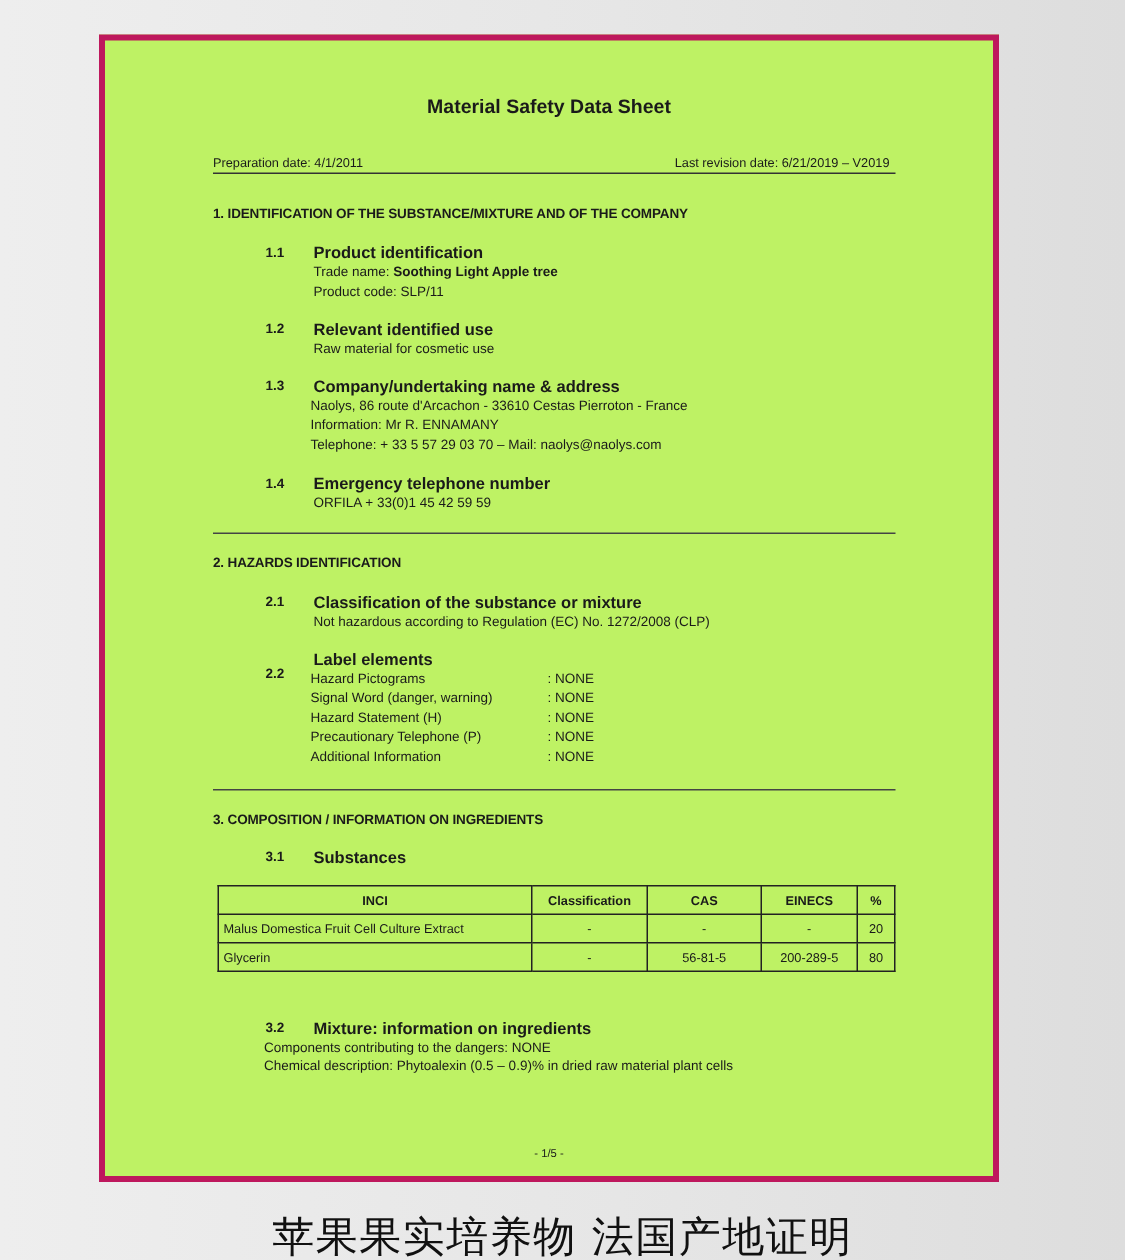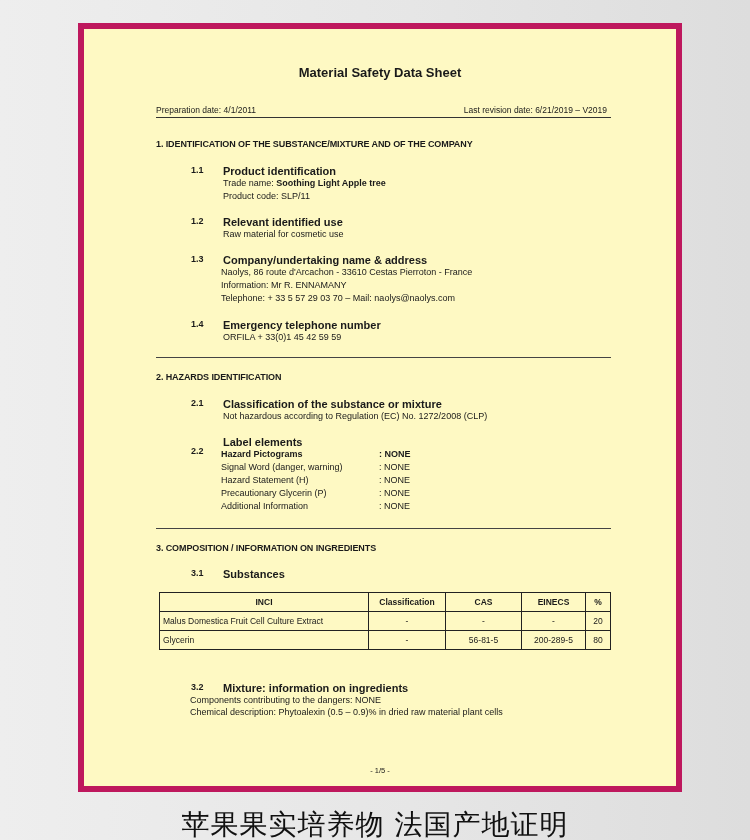--- a/index.html
+++ b/index.html
@@ -3,22 +3,22 @@
 <meta charset="utf-8">
 <style>
   html, body { margin: 0; padding: 0; }
   body {
     width: 750px; height: 840px; overflow: hidden; position: relative;
     background: linear-gradient(to right, #eeeeee 0%, #e6e6e6 55%, #dddddd 100%);
     font-family: "Liberation Sans", "DejaVu Sans", sans-serif;
     color: #1a1a1a;
   }
   .page {
-    position: absolute; left: 78px; top: 23px; width: 592px; height: 757px;
-    background: #fef9c3; border: 6px solid #be185d; box-sizing: content-box;
+    position: absolute; left: 66px; top: 23px; width: 592px; height: 757px;
+    background: #bef264; border: 4px solid #be185d; box-sizing: content-box;
   }
   .abs { position: absolute; white-space: nowrap; }
   .title { left: 0; width: 100%; text-align: center; top: 36px; font-size: 13px; font-weight: bold; }
   .subtitle { left: 0; width: 100%; text-align: center; top: 52px; font-size: 12px; }
   .hdr-row {
     position: absolute; left: 72px; width: 455px; top: 75px; height: 13px;
     border-bottom: 1.5px solid #333; font-size: 8.5px;
   }
   .hdr-row .l { position: absolute; left: 0; top: 1px; }
   .hdr-row .r { position: absolute; right: 4px; top: 1px; }
@@ -81,24 +81,24 @@
 
   <div class="abs sec-title" style="top:343px;">2. HAZARDS IDENTIFICATION</div>
 
   <div class="abs num" style="left:107px; top:369px;">2.1</div>
   <div class="abs sub-title" style="left:139px; top:369px;">Classification of the substance or mixture</div>
   <div class="abs txt" style="left:139px; top:382px;">Not hazardous according to Regulation (EC) No. 1272/2008 (CLP)</div>
 
   <div class="abs num" style="left:107px; top:407px;margin-top:10px;">2.2</div>
   <div class="abs sub-title" style="left:139px; top:407px;">Label elements</div>
 
-  <div class="label-row" style="top:420px;font-weight:bold;"><span class="k">Hazard Pictograms</span><span>: NONE</span></div>
+  <div class="label-row" style="top:420px;"><span class="k">Hazard Pictograms</span><span>: NONE</span></div>
   <div class="label-row" style="top:433px;"><span class="k">Signal Word (danger, warning)</span><span>: NONE</span></div>
   <div class="label-row" style="top:446px;"><span class="k">Hazard Statement (H)</span><span>: NONE</span></div>
-  <div class="label-row" style="top:459px;"><span class="k">Precautionary Glycerin (P)</span><span>: NONE</span></div>
+  <div class="label-row" style="top:459px;"><span class="k">Precautionary Telephone (P)</span><span>: NONE</span></div>
   <div class="label-row" style="top:472px;"><span class="k">Additional Information</span><span>: NONE</span></div>
 
   <div class="divider" style="top:499px;"></div>
 
   <div class="abs sec-title" style="top:514px;">3.  COMPOSITION / INFORMATION ON INGREDIENTS</div>
 
   <div class="abs num" style="left:107px; top:539px;">3.1</div>
   <div class="abs sub-title" style="left:139px; top:539px;">Substances</div>
 
   <table class="comp">

